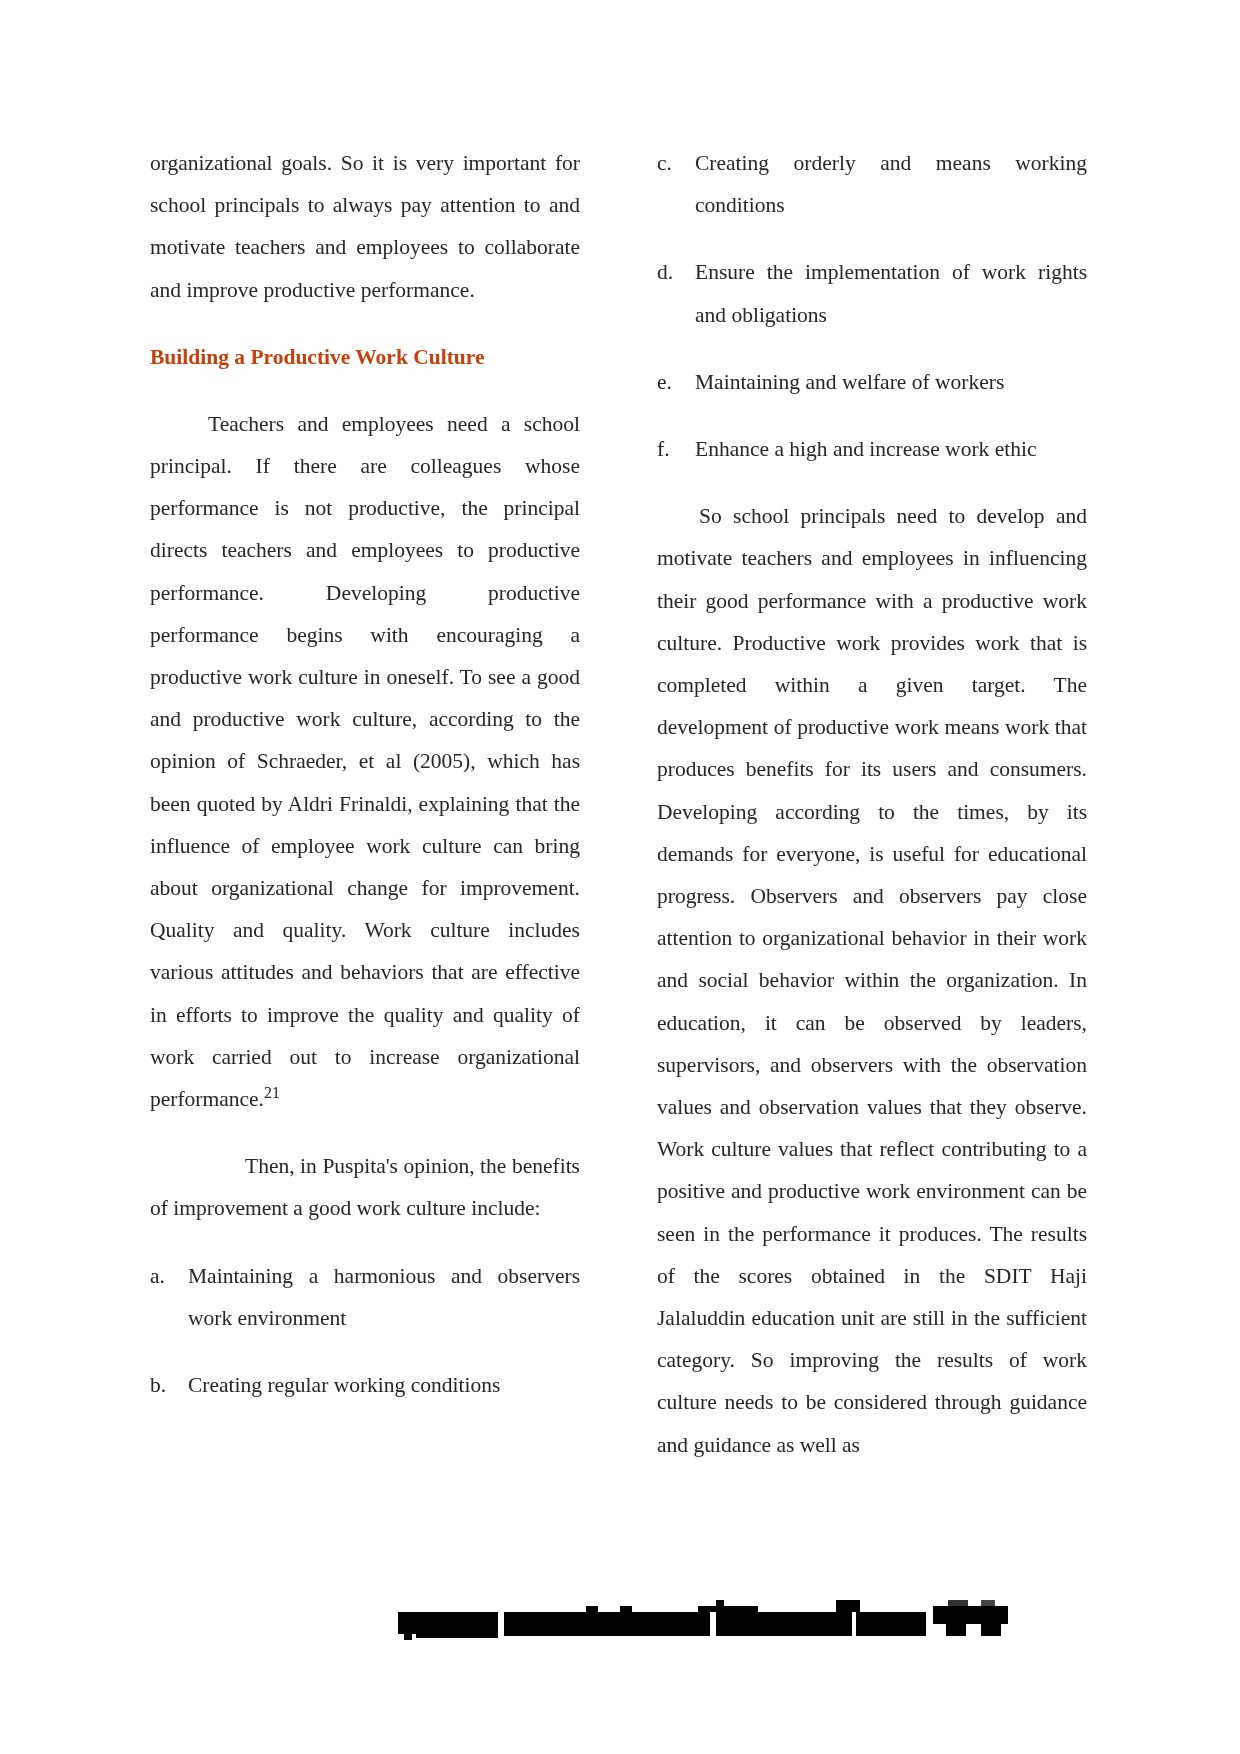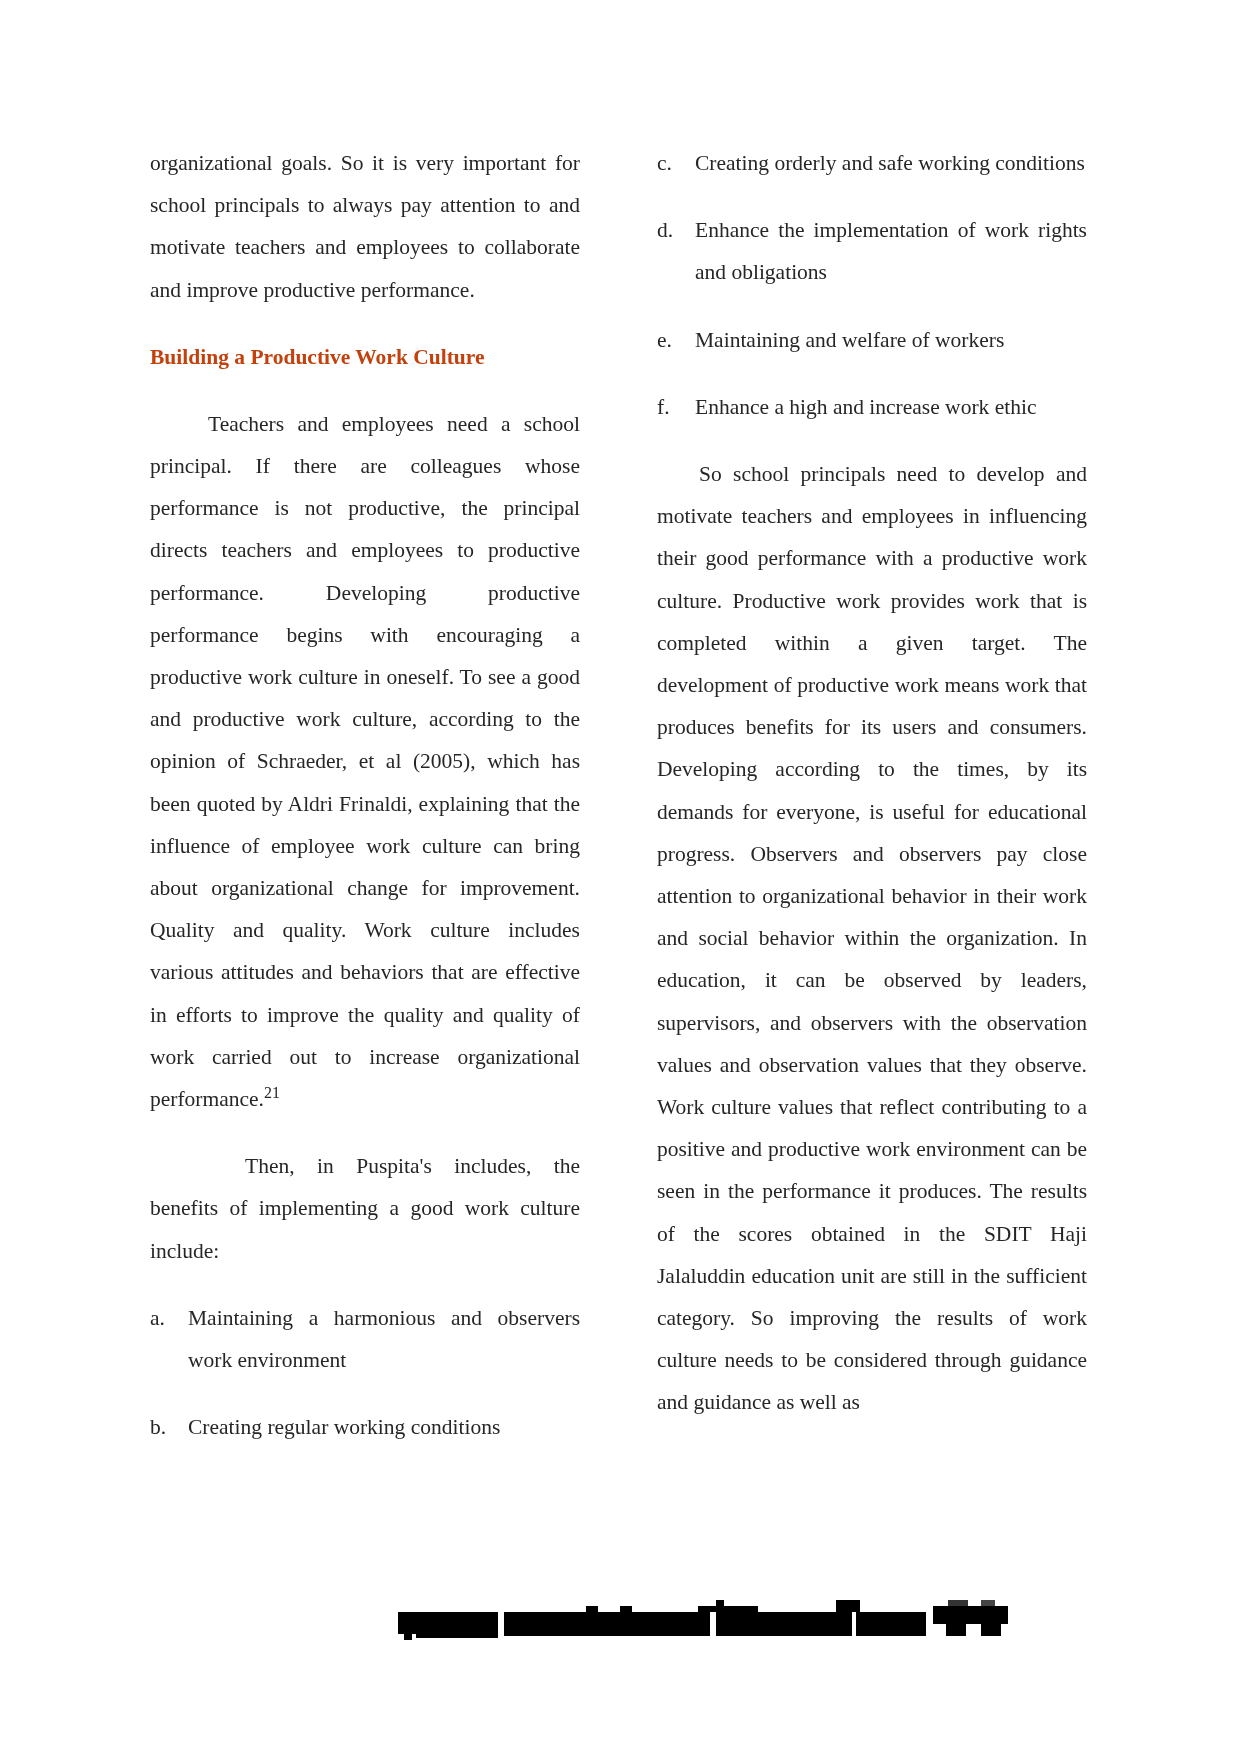--- a/index.html
+++ b/index.html
@@ -28,44 +28,44 @@
 
   <div class="col col-left">
     <p class="para">organizational goals. So it is very important for school principals to always pay attention to and motivate teachers and employees to collaborate and improve productive performance.</p>
 
     <div class="heading">Building a Productive Work Culture</div>
 
     <p class="para indent"><span>Teachers and employees need a school principal. If there are colleagues whose performance is not productive, the principal directs teachers and employees to productive performance. Developing productive performance begins with encouraging a productive work culture in oneself. To see a good and productive work culture, according to the opinion of Schraeder, et al (2005), which has been quoted by Aldri Frinaldi, explaining that the influence of employee work culture can bring about organizational change for improvement. Quality and quality. Work culture includes various attitudes and behaviors that are effective in efforts to improve the quality and quality of work carried out to increase organizational performance.</span><sup>21</sup></p>
 
     <div class="spacer"></div>
 
-    <p class="para indent-big">Then, in Puspita's includes, the benefits of implementing a good work culture include:</p>
+    <p class="para indent-big">Then, in Puspita's opinion, the benefits of improvement a good work culture include:</p>
 
     <div class="list-gap"></div>
 
     <div class="list-item">
       <span class="marker">a.</span>
       <span class="text">Maintaining a harmonious and observers work environment</span>
     </div>
     <div class="list-gap"></div>
     <div class="list-item">
       <span class="marker">b.</span>
       <span class="text">Creating regular working conditions</span>
     </div>
   </div>
 
   <div class="col col-right">
     <div class="list-item">
       <span class="marker">c.</span>
-      <span class="text">Creating orderly and safe working conditions</span>
+      <span class="text">Creating orderly and means working conditions</span>
     </div>
     <div class="list-gap"></div>
     <div class="list-item">
       <span class="marker">d.</span>
-      <span class="text">Enhance the implementation of work rights and obligations</span>
+      <span class="text">Ensure the implementation of work rights and obligations</span>
     </div>
     <div class="list-gap"></div>
     <div class="list-item">
       <span class="marker">e.</span>
       <span class="text">Maintaining and welfare of workers</span>
     </div>
     <div class="list-gap"></div>
     <div class="list-item">
       <span class="marker">f.</span>
       <span class="text">Enhance a high and increase work ethic</span>

